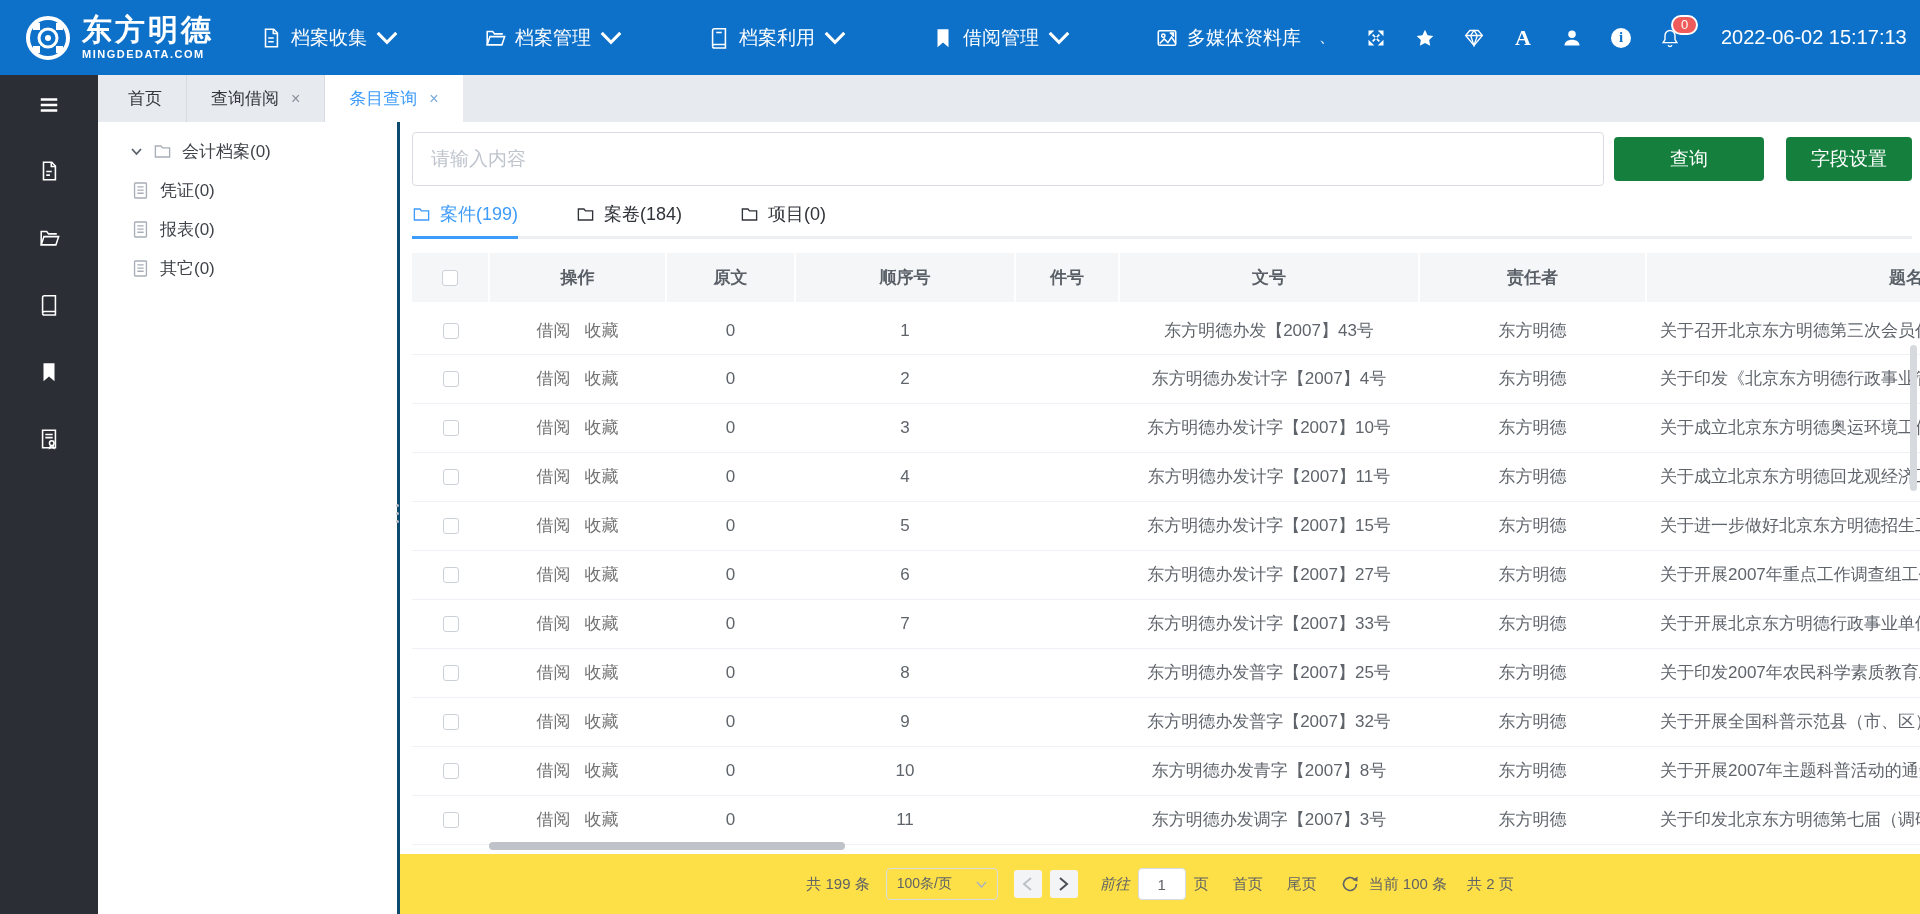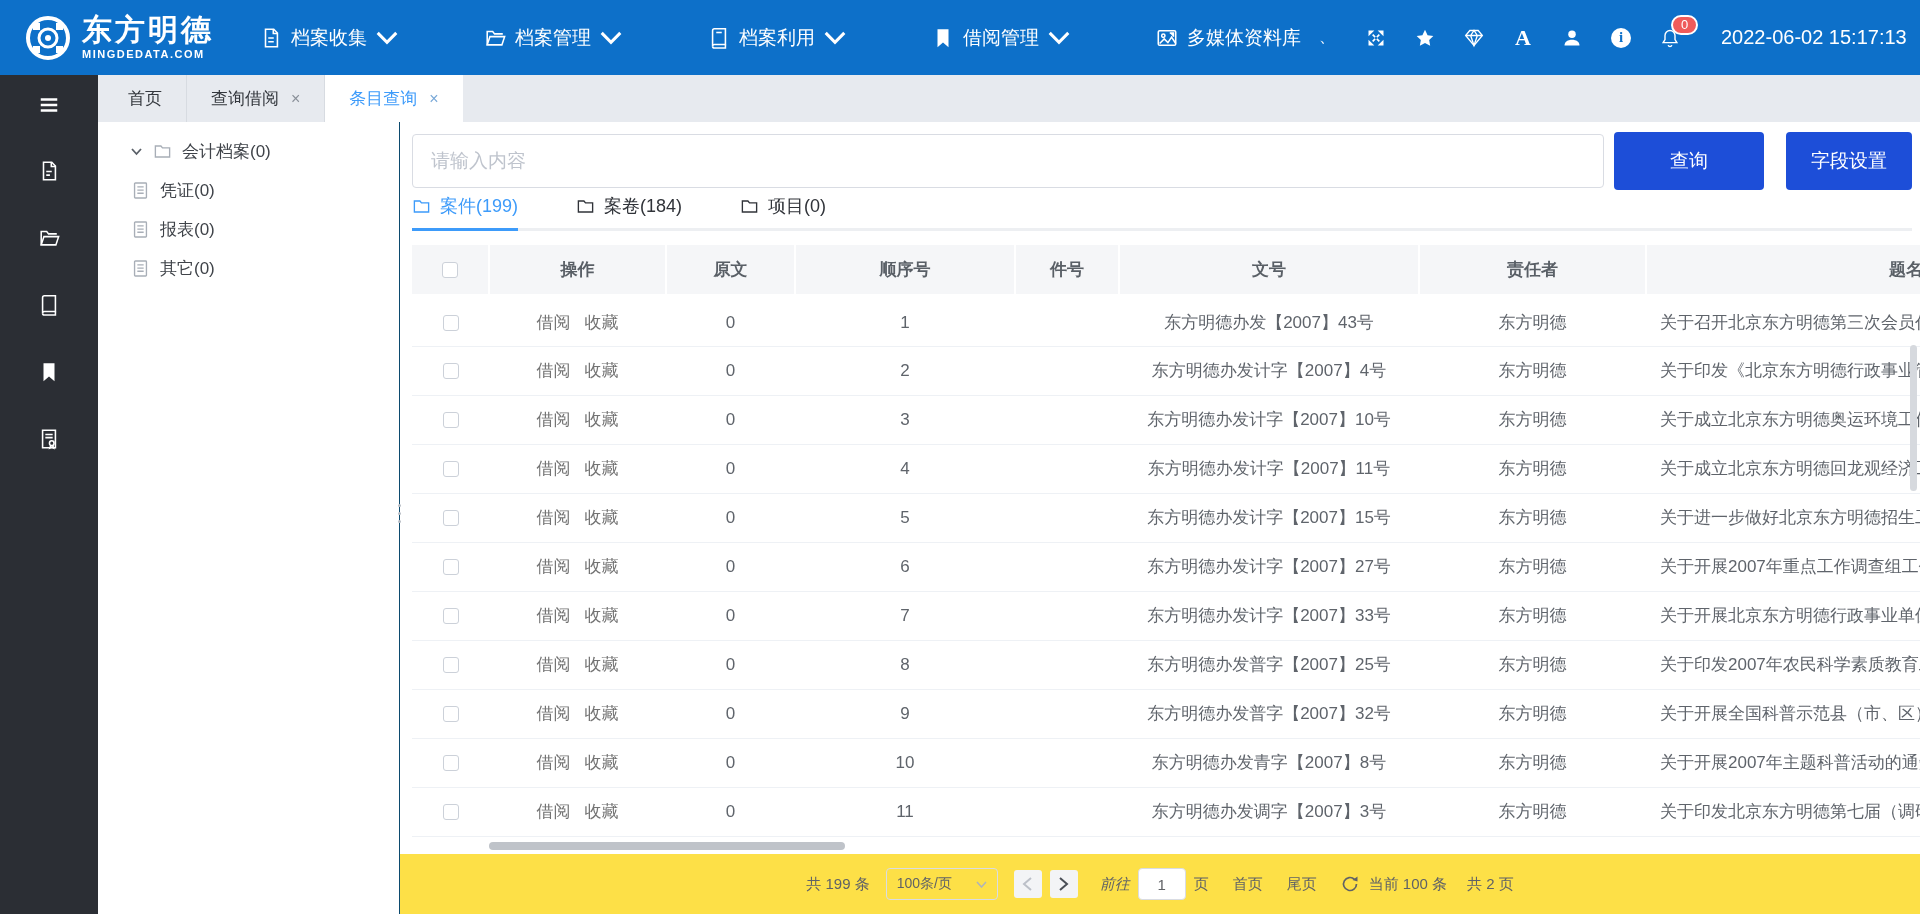--- a/index.html
+++ b/index.html
@@ -44,42 +44,42 @@
   .tabbar { height:47px; background:#e7eaef; display:flex; align-items:stretch; padding-left:6px; flex:0 0 auto; }
   .wtab { display:flex; align-items:center; padding:0 24px; font-size:17px; color:#33373d;
     border-right:1px solid #d7dbe1; cursor:pointer; white-space:nowrap; }
   .wtab .close { margin-left:12px; font-size:16px; color:#8a9099; }
   .wtab.active { background:#fff; color:#3d9bfa; border-right:none; }
   .wtab.active .close { color:#7aa9d8; }
 
   
   .content { flex:1; display:flex; background:#fff; position:relative; min-height:0; }
 
-  .tree-panel { width:302px; flex:0 0 auto; border-right:1px solid #0c4a6e; padding-top:10px; position:relative; }
+  .tree-panel { width:302px; flex:0 0 auto; border-right:3px solid #0c4a6e; padding-top:10px; position:relative; }
   .tree-row { height:39px; display:flex; align-items:center; font-size:17px; color:#3f4349; cursor:pointer; }
   .tree-root { padding-left:32px; gap:10px; }
   .tree-child { padding-left:33px; gap:10px; }
   .tree-caret svg { width:13px; height:13px; display:block; }
   .tree-ico svg { width:19px; height:19px; display:block; color:#a8aeb7; }
   .split-handle { position:absolute; right:-4px; top:368px; width:8px; height:46px;
     display:flex; flex-direction:column; align-items:center; justify-content:center; gap:5px; cursor:col-resize; }
   .split-handle i { width:3px; height:3px; border-radius:50%; background:#b7bcc4; }
 
   .main-panel { flex:1; min-width:0; padding:10px 8px 0 12px; position:relative; overflow:hidden; }
 
   .search-row { display:flex; align-items:center; }
   .search-input { flex:1; height:54px; border:1px solid #d9dce3; border-radius:4px; padding:0 18px;
     font-size:19px; color:#333; outline:none; font-family:inherit; }
   .search-input::placeholder { color:#bfc4cd; }
-  .btn { height:58px; border:none; border-radius:4px; background:#1d4ed8; color:#fff; font-size:19px;
+  .btn { height:44px; border:none; border-radius:4px; background:#15803d; color:#fff; font-size:19px;
     cursor:pointer; font-family:inherit; }
   .btn-query { width:150px; margin-left:10px; }
   .btn-fields { width:126px; margin-left:22px; }
 
-  .result-tabs { display:flex; gap:58px; margin-top:4px; position:relative; }
+  .result-tabs { display:flex; gap:58px; margin-top:16px; position:relative; }
   .result-tabs::after { content:""; position:absolute; left:0; right:0; bottom:0; height:3px; background:#edeff2; }
   .rtab { display:flex; align-items:center; gap:9px; font-size:18px; color:#303339; padding-bottom:13px;
     cursor:pointer; position:relative; z-index:1; }
   .rtab svg { width:19px; height:19px; }
   .rtab.active { color:#3d9bfa; }
   .rtab.active::after { content:""; position:absolute; left:0; right:0; bottom:0; height:3px; background:#3d9bfa; }
 
   table.grid { margin-top:14px; border-collapse:collapse; table-layout:fixed; width:1754px; }
   .grid thead th { height:52px; background:#f5f6f8; border-right:2px solid #fff; border-bottom:6px solid #fff;
     font-size:17px; font-weight:bold; color:#595f66; text-align:center; }

